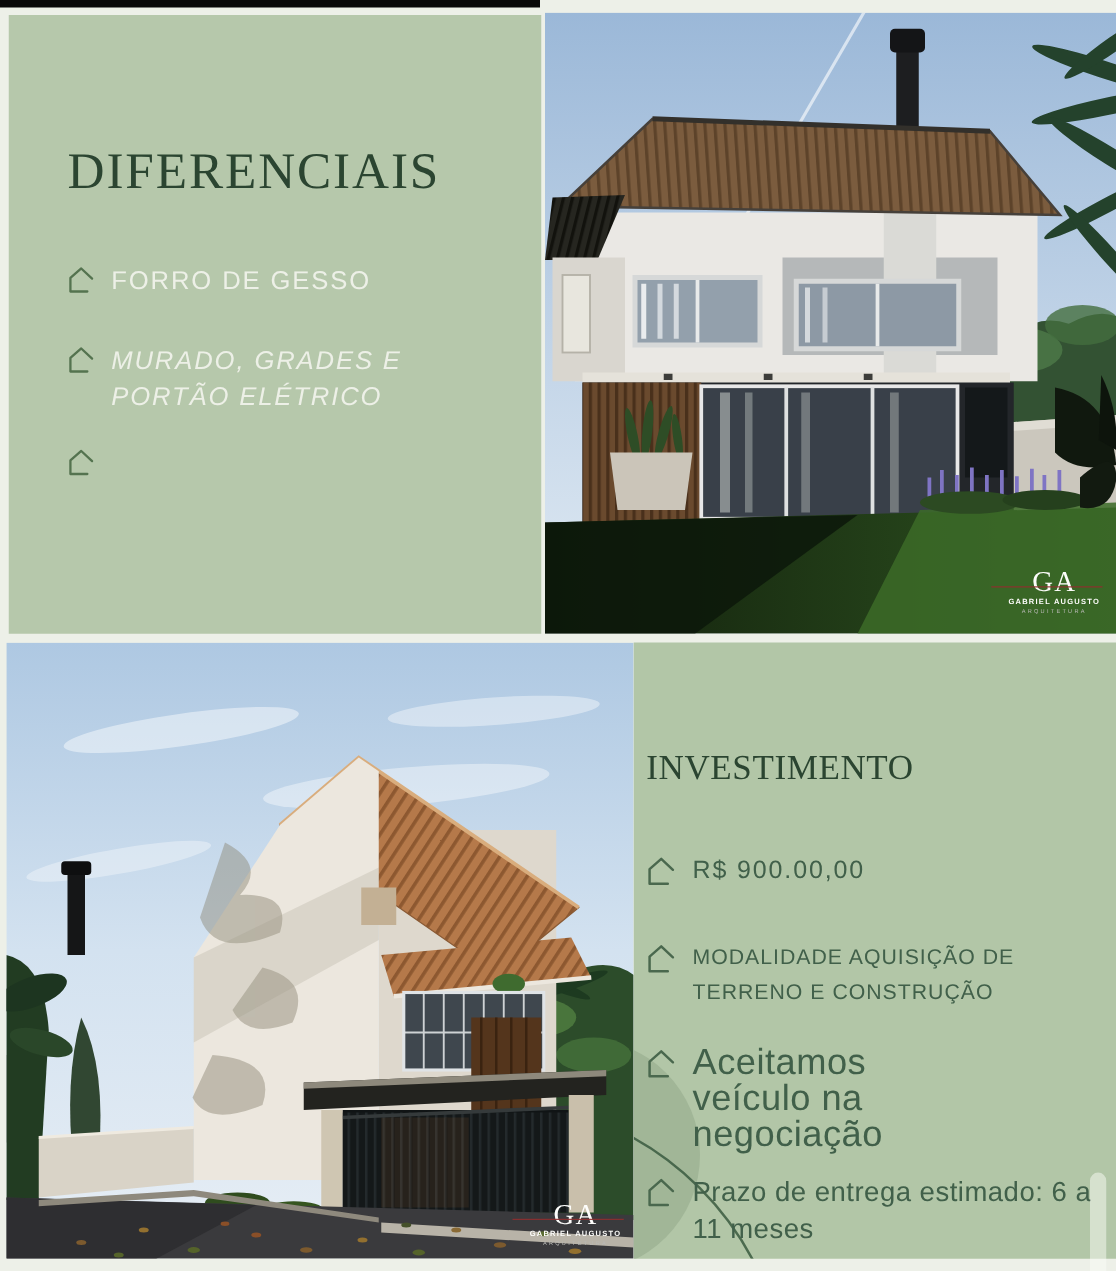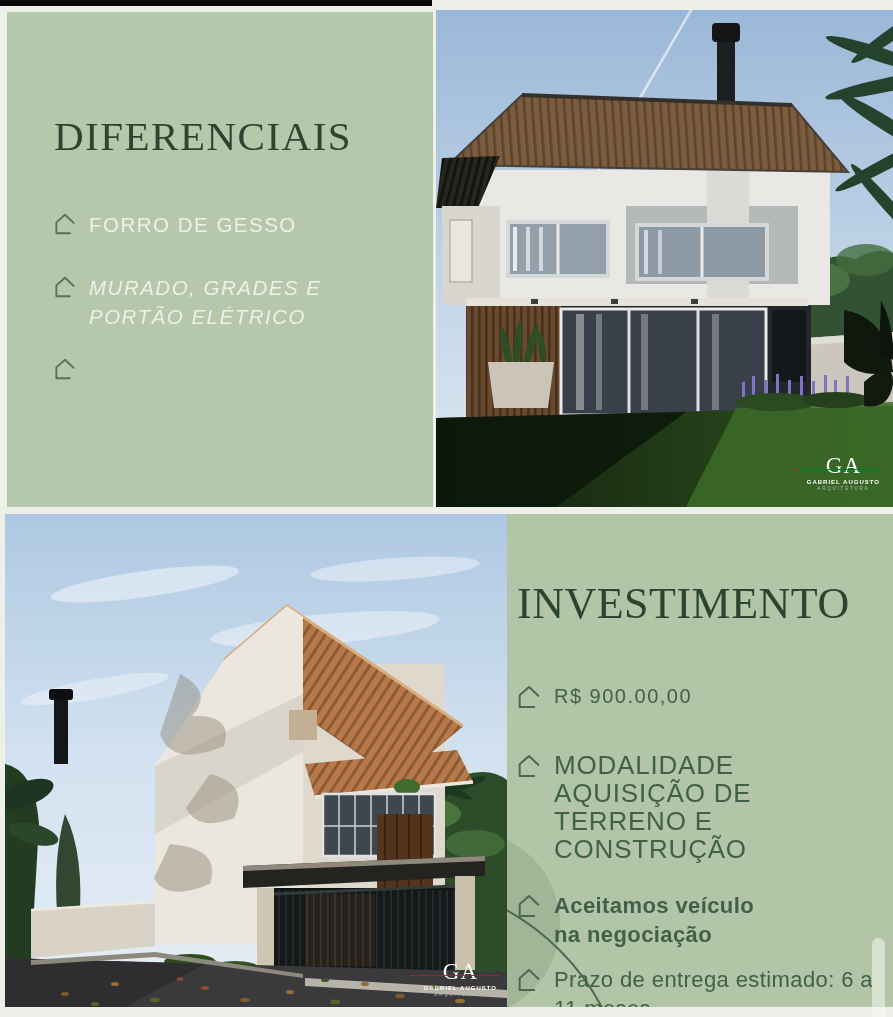--- a/index.html
+++ b/index.html
@@ -17,43 +17,43 @@
   
   .panel{position:absolute;overflow:hidden;}
   .panel-top{left:7px;top:12px;width:426px;height:495px;background:#b6c8ab;}
   .panel-bottom{left:507px;top:514px;width:386px;height:493px;background:#b2c6a7;}
   .panel h1{
     margin:0;position:absolute;
     font-family:"Liberation Serif",serif;font-weight:400;
     font-size:41px;letter-spacing:1.5px;color:#2b4531;white-space:nowrap;
   }
   .panel-top h1{left:47px;top:100px;}
-  .panel-bottom h1{left:10px;top:64px;font-size:44px;letter-spacing:0.5px;}
+  .panel-bottom h1{left:10px;top:85px;font-size:28px;letter-spacing:0.5px;}
   .bullets{position:absolute;}
   .bullets-top{left:45px;top:198px;}
   .bullets-bottom{left:8px;top:168px;}
   .bullet{display:flex;align-items:flex-start;}
   .bullet .icon{flex:0 0 auto;margin-right:11px;margin-top:1px;}
   .bullet .label{display:block;}
   
   .bullets-top .bullet{margin-bottom:32px;color:#edf0e7;}
   .bullets-top .bullet + .bullet{margin-bottom:24px;font-style:italic;}
   .bullets-top .label{
     width:240px;font-size:20.5px;line-height:29px;letter-spacing:1.5px;
     font-weight:300;
   }
   .bullets-top .icon{color:#54734f;}
   
   .bullets-bottom .bullet{color:#41604a;}
   .bullets-bottom .b1{margin-bottom:36px;}
   .bullets-bottom .b1 .label{font-size:20px;line-height:28px;letter-spacing:1.5px;width:330px;}
   .bullets-bottom .b2{margin-bottom:28px;}
-  .bullets-bottom .b2 .label{font-size:26px;line-height:28px;letter-spacing:0.8px;width:322px;}
+  .bullets-bottom .b2 .label{font-size:17px;line-height:28px;letter-spacing:0.8px;width:322px;}
   .bullets-bottom .b3{margin-bottom:16px;}
-  .bullets-bottom .b3 .label{font-size:22px;line-height:29px;letter-spacing:0.4px;width:232px;font-weight:bold;}
+  .bullets-bottom .b3 .label{font-size:29px;line-height:29px;letter-spacing:0.4px;width:232px;}
   .bullets-bottom .b4 .label{font-size:22px;line-height:29px;letter-spacing:0.4px;width:336px;}
   .bullets-bottom .icon{color:#4a684e;}
   
   .photo{position:absolute;overflow:hidden;}
   .photo-top{left:436px;top:10px;width:457px;height:497px;}
   .photo-bottom{left:5px;top:514px;width:502px;height:493px;}
   .photo svg{display:block;}
   
   .ga-logo{position:absolute;text-align:center;color:#fdfdfb;line-height:1;}
   .ga-top{right:13px;bottom:16px;}

